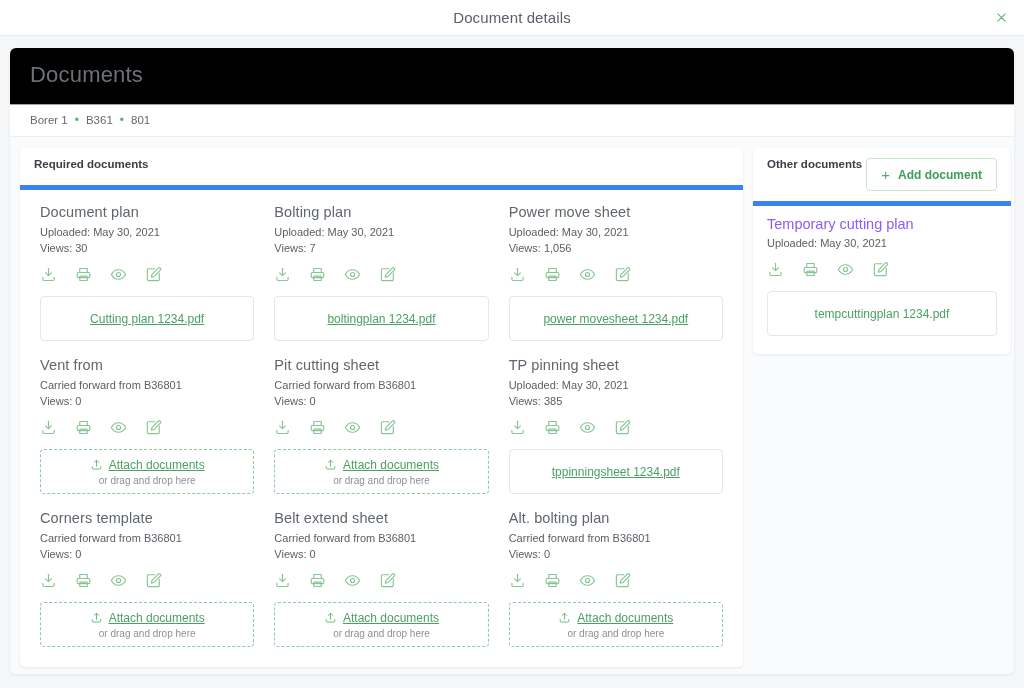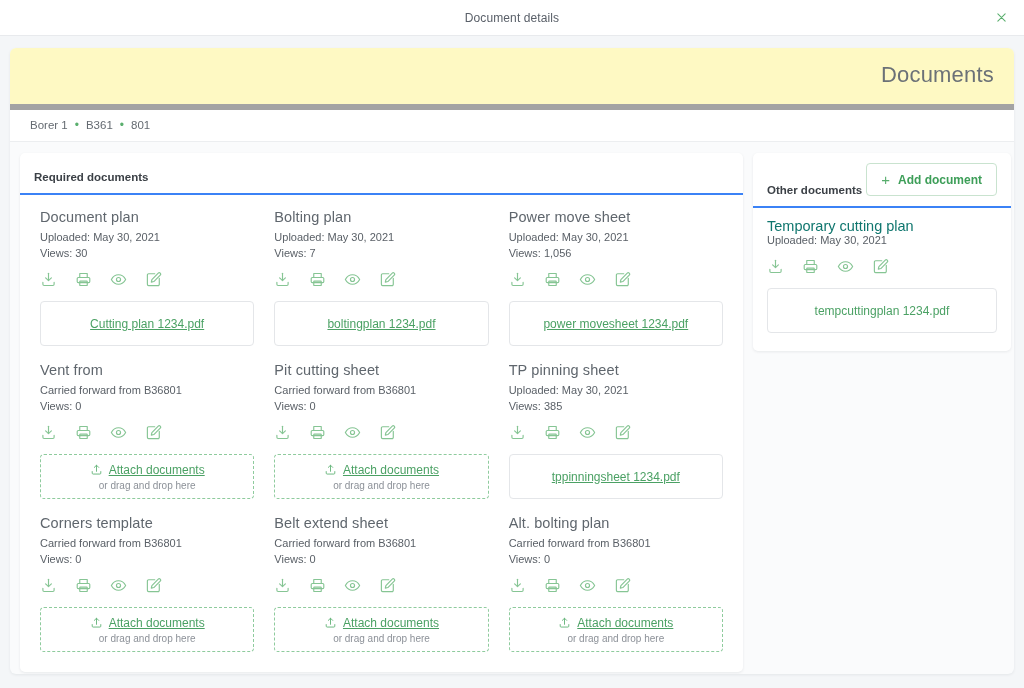--- a/index.html
+++ b/index.html
@@ -21,21 +21,21 @@
   .topbar {
     position: relative;
     height: 36px;
     background: #ffffff;
     border-bottom: 1px solid #e8eaed;
     display: flex;
     align-items: center;
     justify-content: center;
   }
   .topbar-title {
-    font-size: 12px;
+    font-size: 15px;
     color: #5a6069;
     letter-spacing: .1px;
   }
   .topbar-close {
     position: absolute;
     right: 12px;
     top: 50%;
     transform: translateY(-50%);
     width: 22px;
     height: 22px;
@@ -57,24 +57,23 @@
     background: #fafbfc;
     border-radius: 6px;
     height: 100%;
     box-shadow: 0 1px 3px rgba(16,24,40,.07);
     overflow: hidden;
     display: flex;
     flex-direction: column;
   }
 
   .doc-header {
-    background: #fef9c3;
+    background: #000000;
     padding: 14px 20px 16px 20px;
-    border-bottom: 6px solid #a3a3a3;
-    text-align: right;
+    border-bottom: 1px solid #a3a3a3;
   }
   .doc-title {
     font-size: 22px;
     font-weight: 400;
     color: #6b7177;
     letter-spacing: .2px;
   }
 
   .breadcrumb {
     background: #ffffff;
@@ -106,24 +105,24 @@
     background: #ffffff;
     border-radius: 5px;
     box-shadow: 0 1px 3px rgba(16,24,40,.08);
     overflow: hidden;
   }
   .panel-required { flex: 0 0 723px; }
   .panel-other    { flex: 0 0 258px; }
 
   .panel-head {
     display: flex;
-    align-items: flex-end;
+    align-items: flex-start;
     justify-content: space-between;
     padding: 10px 14px;
-    border-bottom: 2px solid #3b82f6;
+    border-bottom: 5px solid #3b82f6;
     min-height: 42px;
   }
   .panel-head-title {
     font-size: 11.5px;
     font-weight: 700;
     color: #3b4046;
   }
 
   .add-btn {
     display: inline-flex;
@@ -230,21 +229,22 @@
   }
   .dz-sub {
     font-size: 10px;
     color: #8c9198;
   }
   .dz-icon { width: 13px; height: 13px; color: #6cb87f; display: block; }
   .dz-icon svg { display: block; width: 13px; height: 13px; }
 
   .other-doc-name {
     font-size: 14.5px;
-    color: #0f766e;
+    color: #8b5cf6;
+    margin-bottom: 5px;
   }
 </style>
 </head>
 <body>
 
 <div class="topbar">
   <div class="topbar-title">Document details</div>
   <div class="topbar-close">
     <svg viewBox="0 0 16 16" width="13" height="13" fill="none" stroke="currentColor" stroke-width="1.3" stroke-linecap="round">
       <path d="M3.5 3.5 L12.5 12.5 M12.5 3.5 L3.5 12.5"></path>

